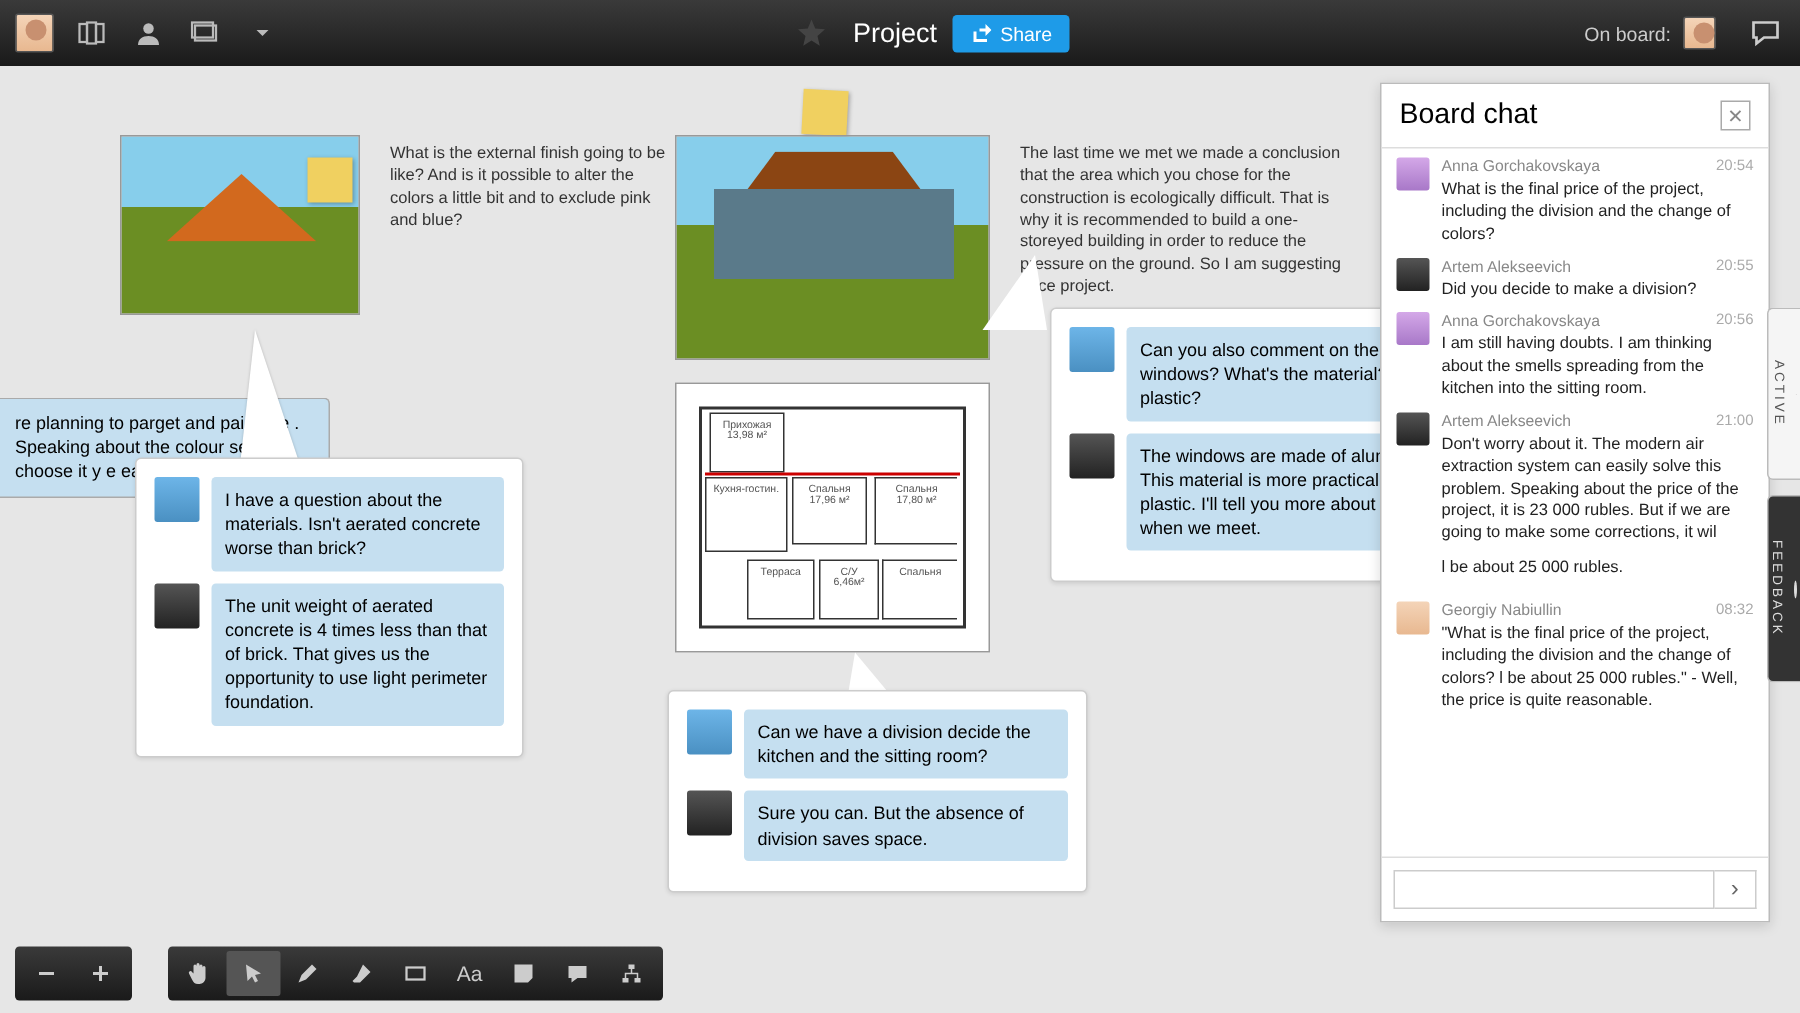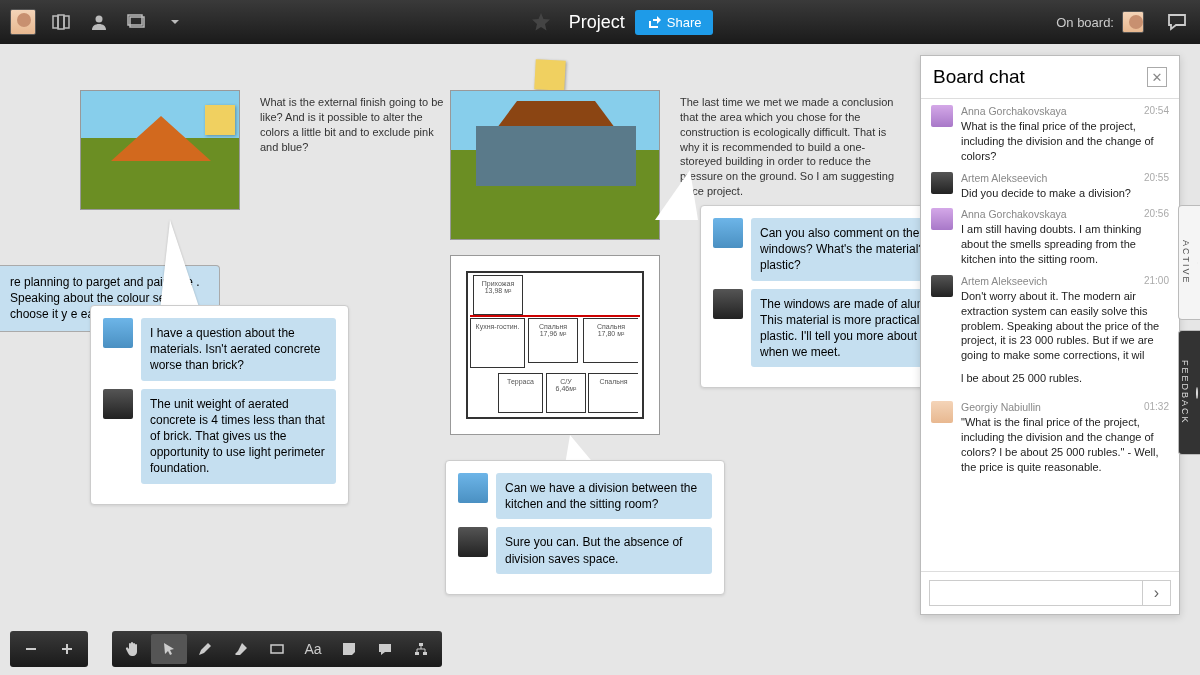--- a/index.html
+++ b/index.html
@@ -156,21 +156,21 @@
     <div class="msg">
         <div class="av u2"></div>
         <div class="bubble">The unit weight of aerated concrete is 4 times less than that of brick. That gives us the opportunity to use light perimeter foundation.</div>
       </div>
   </div>
 
   <div class="pointer p-to-c2"></div>
   <div class="chat-card c2">
     <div class="msg">
         <div class="av u1"></div>
-        <div class="bubble">Can we have a division between the kitchen and the sitting room?</div>
+        <div class="bubble">Can we have a division decide the kitchen and the sitting room?</div>
       </div>
     <div class="msg">
         <div class="av u2"></div>
         <div class="bubble">Sure you can. But the absence of division saves space.</div>
       </div>
   </div>
 
   <div class="pointer p-to-c3"></div>
   <div class="chat-card c3">
     <div class="msg">
@@ -234,21 +234,21 @@
         <div class="cav none" style="visibility: hidden;"></div>
         <div class="cbody">
           <div class="ctext">l be about 25 000 rubles.</div>
         </div>
       </div>
       <div class="chat-msg">
         <div class="cav georgiy"></div>
         <div class="cbody">
           <div class="chead">
             <span class="cname">Georgiy Nabiullin</span>
-            <span class="ctime">01:32</span>
+            <span class="ctime">08:32</span>
           </div>
           <div class="ctext">"What is the final price of the project, including the division and the change of colors? l be about 25 000 rubles." - Well, the price is quite reasonable.</div>
         </div>
       </div>
     </div>
   <div class="chat-input">
     <input type="text" style="">
     <div class="send">›</div>
   </div>
 </div>

